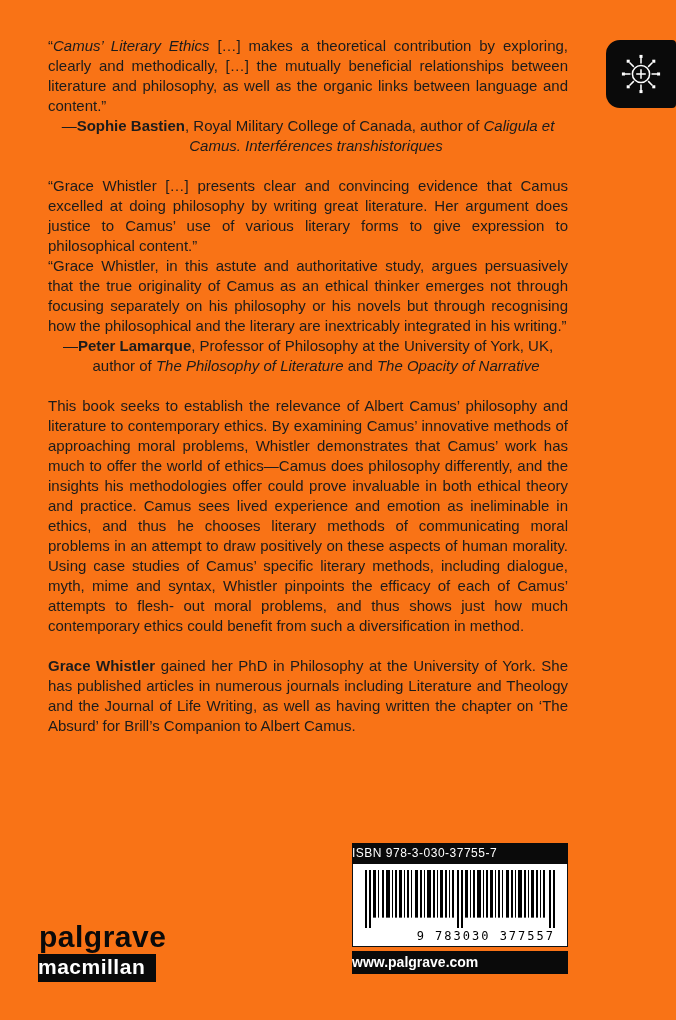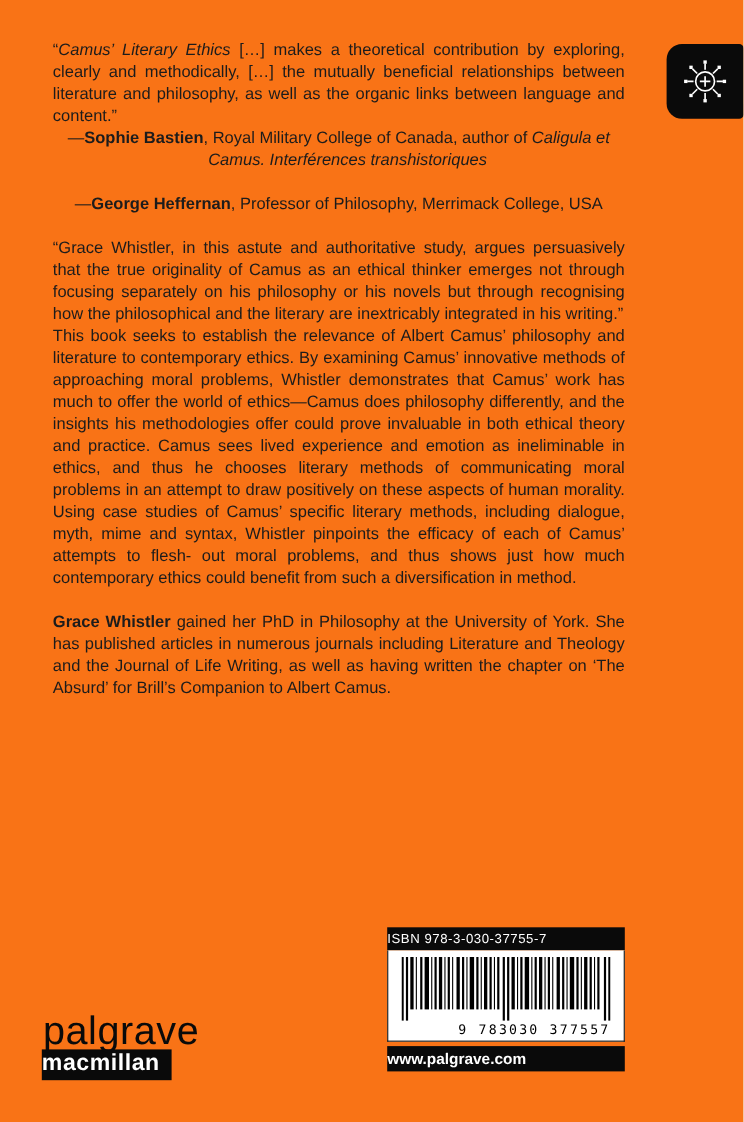--- a/index.html
+++ b/index.html
@@ -91,22 +91,22 @@
   }
 
   
   .publisher {
     position: absolute;
     left: 38px;
     bottom: 38px;
     width: 118px;
   }
   .publisher-name {
-    font-size: 36px;
-    font-weight: 400;
+    font-size: 30px;
+    font-weight: 700;
     letter-spacing: 0.5px;
     color: #0a0a0a;
     line-height: 30px;
     padding-left: 1px;
   }
   .publisher-imprint {
     background: #0a0a0a;
     color: #ffffff;
     font-size: 21px;
     font-weight: bold;
@@ -147,23 +147,24 @@
         <rect x="7" y="33.8" width="3.2" height="3.2"></rect>
       </g>
     </svg>
   </div>
 
   <div class="content">
 
     <p class="quote"><span>“</span><i>Camus’ Literary Ethics</i><span> […] makes a theoretical contribution by exploring, clearly and methodically, […] the mutually beneficial relationships between literature and philosophy, as well as the organic links between language and content.”</span></p>
     <p class="attribution"><span>—</span><b>Sophie Bastien</b><span>, Royal Military College of Canada, author of </span><i>Caligula et Camus. Interférences transhistoriques</i></p>
 
-    <p class="attribution"><span>—</span><b>George Heffernan</b><span>, Professor of Philosophy, Merrimack College, USA</span></p>
+    <p class="quote"><span>“Grace Whistler […] presents clear and convincing evidence that Camus excelled at doing philosophy by writing great literature. Her argument does justice to Camus’ use of various literary forms to give expression to philosophical content.”</span></p>
 
     <p class="quote"><span>“Grace Whistler, in this astute and authoritative study, argues persuasively that the true originality of Camus as an ethical thinker emerges not through focusing separately on his philosophy or his novels but through recognising how the philosophical and the literary are inextricably integrated in his writing.”</span></p>
+    <p class="attribution"><span>—</span><b>Peter Lamarque</b><span>, Professor of Philosophy at the University of York, UK, author of </span><i>The Philosophy of Literature</i><span> and </span><i>The Opacity of Narrative</i></p>
 
     <p class="synopsis">This book seeks to establish the relevance of Albert Camus’ philosophy and literature to contemporary ethics. By examining Camus’ innovative methods of approaching moral problems, Whistler demonstrates that Camus’ work has much to offer the world of ethics—Camus does philosophy differently, and the insights his methodologies offer could prove invaluable in both ethical theory and practice. Camus sees lived experience and emotion as ineliminable in ethics, and thus he chooses literary methods of communicating moral problems in an attempt to draw positively on these aspects of human morality. Using case studies of Camus’ specific literary methods, including dialogue, myth, mime and syntax, Whistler pinpoints the efficacy of each of Camus’ attempts to flesh- out moral problems, and thus shows just how much contemporary ethics could benefit from such a diversification in method.</p>
 
     <p class="bio"><b>Grace Whistler</b><span> gained her PhD in Philosophy at the University of York. She has published articles in numerous journals including Literature and Theology and the Journal of Life Writing, as well as having written the chapter on ‘The Absurd’ for Brill’s Companion to Albert Camus.</span></p>
 
   </div>
 
   <div class="publisher">
     <div class="publisher-name">palgrave</div>
     <div class="publisher-imprint">macmillan</div>

